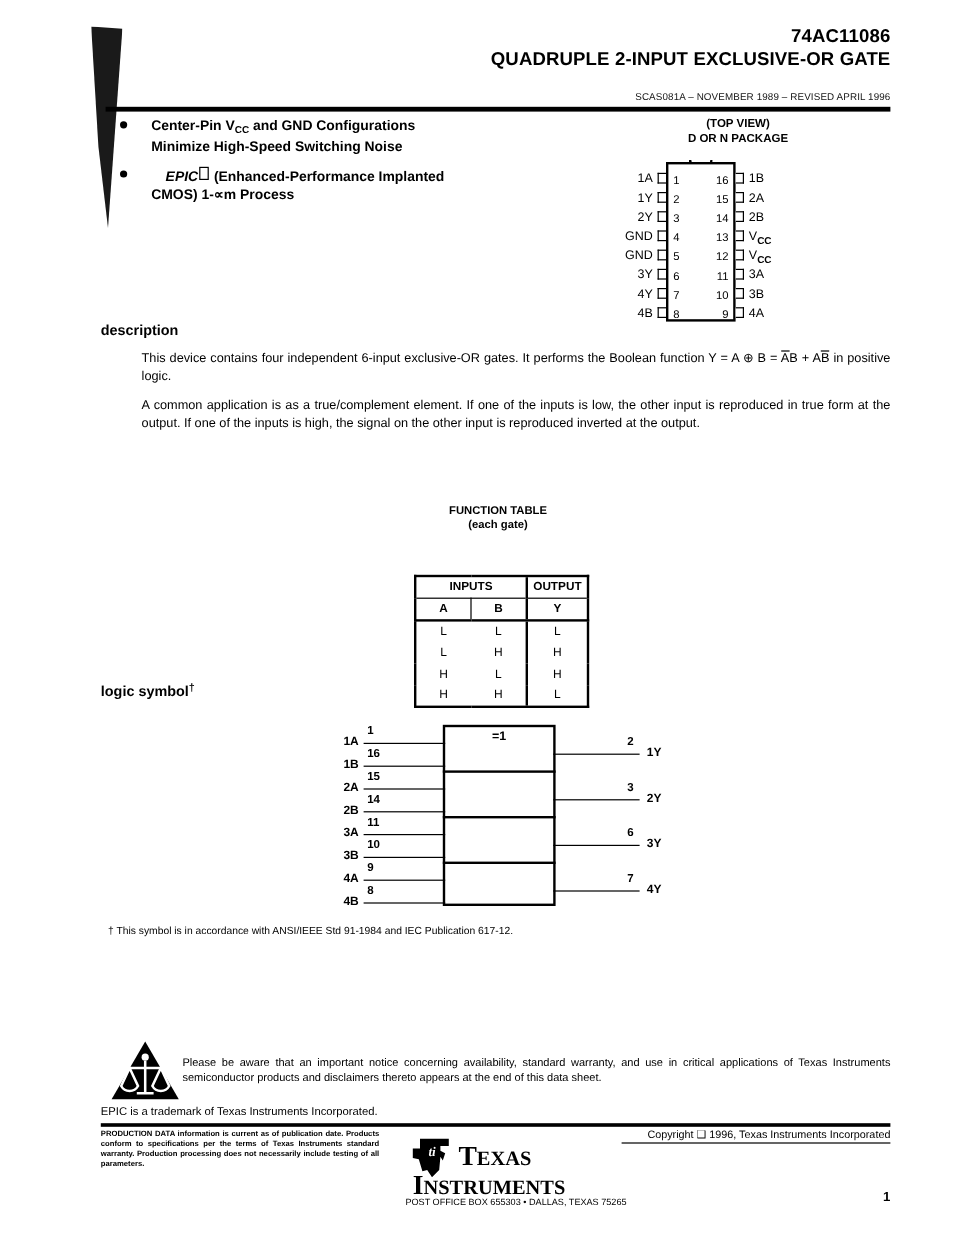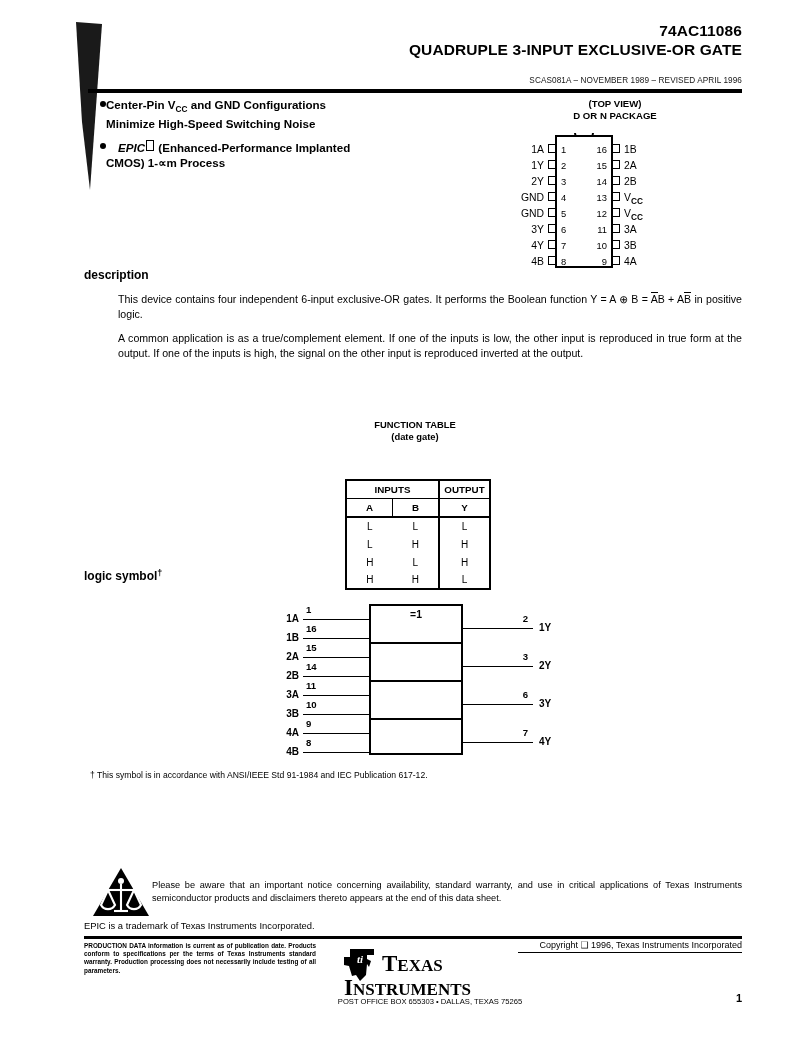--- a/index.html
+++ b/index.html
@@ -11,21 +11,21 @@
 
   
   #wedge{left:76px;top:22px;width:26px;height:168px;}
   #hrule{left:88px;top:89px;width:654px;height:4px;background:#000;}
   #partno{right:60px;top:22px;font-size:15.5px;font-weight:bold;letter-spacing:.1px;}
   #subtitle{right:60px;top:41px;font-size:15.5px;font-weight:bold;letter-spacing:.1px;}
   #docid{right:60px;top:76px;font-size:8.2px;letter-spacing:.1px;color:#151515;}
 
   
   #features{left:96px;top:98px;width:300px;}
-  .feat{position:relative;padding-left:10px;margin-bottom:9px;
+  .feat{position:relative;padding-left:30px;margin-bottom:9px;
         font-size:11.6px;font-weight:bold;line-height:14.6px;}
   .feat .bullet{position:absolute;left:4px;top:3px;width:6px;height:6px;
         border-radius:50%;background:#000;}
   .sub{font-size:8.3px;vertical-align:-3px;font-weight:bold;}
   .ital{font-style:italic;margin-left:12px;}
   .tmbox{display:inline-block;width:6px;height:9px;border:1px solid #000;
          vertical-align:1px;margin:0 1px;}
 
   
   #pkg-title{left:470px;top:98px;width:290px;text-align:center;
@@ -109,21 +109,21 @@
 </head>
 <body>
 
 <div class="pg">
 
   <svg class="abs" id="wedge" viewBox="0 0 26 168" preserveAspectRatio="none">
     <polygon points="0,0 26,2 14,168 6,100" fill="#1a1a1a"></polygon>
   </svg>
   <div class="abs" id="hrule"></div>
   <div class="abs" id="partno">74AC11086</div>
-  <div class="abs" id="subtitle">QUADRUPLE 3-INPUT EXCLUSIVE-OR GATE</div>
+  <div class="abs" id="subtitle">QUADRUPLE 2-INPUT EXCLUSIVE-OR GATE</div>
   <div class="abs" id="docid">SCAS081A – NOVEMBER 1989 – REVISED APRIL 1996</div>
 
   <div class="abs" id="features">
     <div class="feat">
       <span class="bullet"></span>
       <span>Center-Pin V</span><span class="sub">CC</span><span> and GND Configurations</span><br>
       <span>Minimize High-Speed Switching Noise</span>
     </div>
     <div class="feat">
       <span class="bullet"></span>
@@ -203,21 +203,21 @@
       <span class="pinnum r">9</span>
     </div>
   </div>
 
   <div class="abs h2" id="h-desc">description</div>
   <div class="abs para" id="p1"><span>This device contains four independent 6-input exclusive-OR gates. It performs the Boolean function Y = A </span><span>⊕</span><span> B = </span><span class="ovl">A</span><span>B + A</span><span class="ovl">B</span><span> in positive logic.</span></div>
   <div class="abs para" id="p2">A common application is as a true/complement element. If one of the inputs is low, the other input is reproduced in true form at the output. If one of the inputs is high, the signal on the other input is reproduced inverted at the output.</div>
 
   <div class="abs" id="ft-title">
     <div>FUNCTION TABLE</div>
-    <div>(date gate)</div>
+    <div>(each gate)</div>
   </div>
   <table class="abs" id="ftable">
     <tbody>
         <tr>
       <th class="hdr outer-l outer-t" colspan="2">INPUTS</th>
       <th class="hdr divid outer-r outer-t" rowspan="1">OUTPUT</th>
     </tr>
     <tr>
       <th class="hdr outer-l cA thick-bot">A</th>
       <th class="hdr cB thick-bot">B</th>

